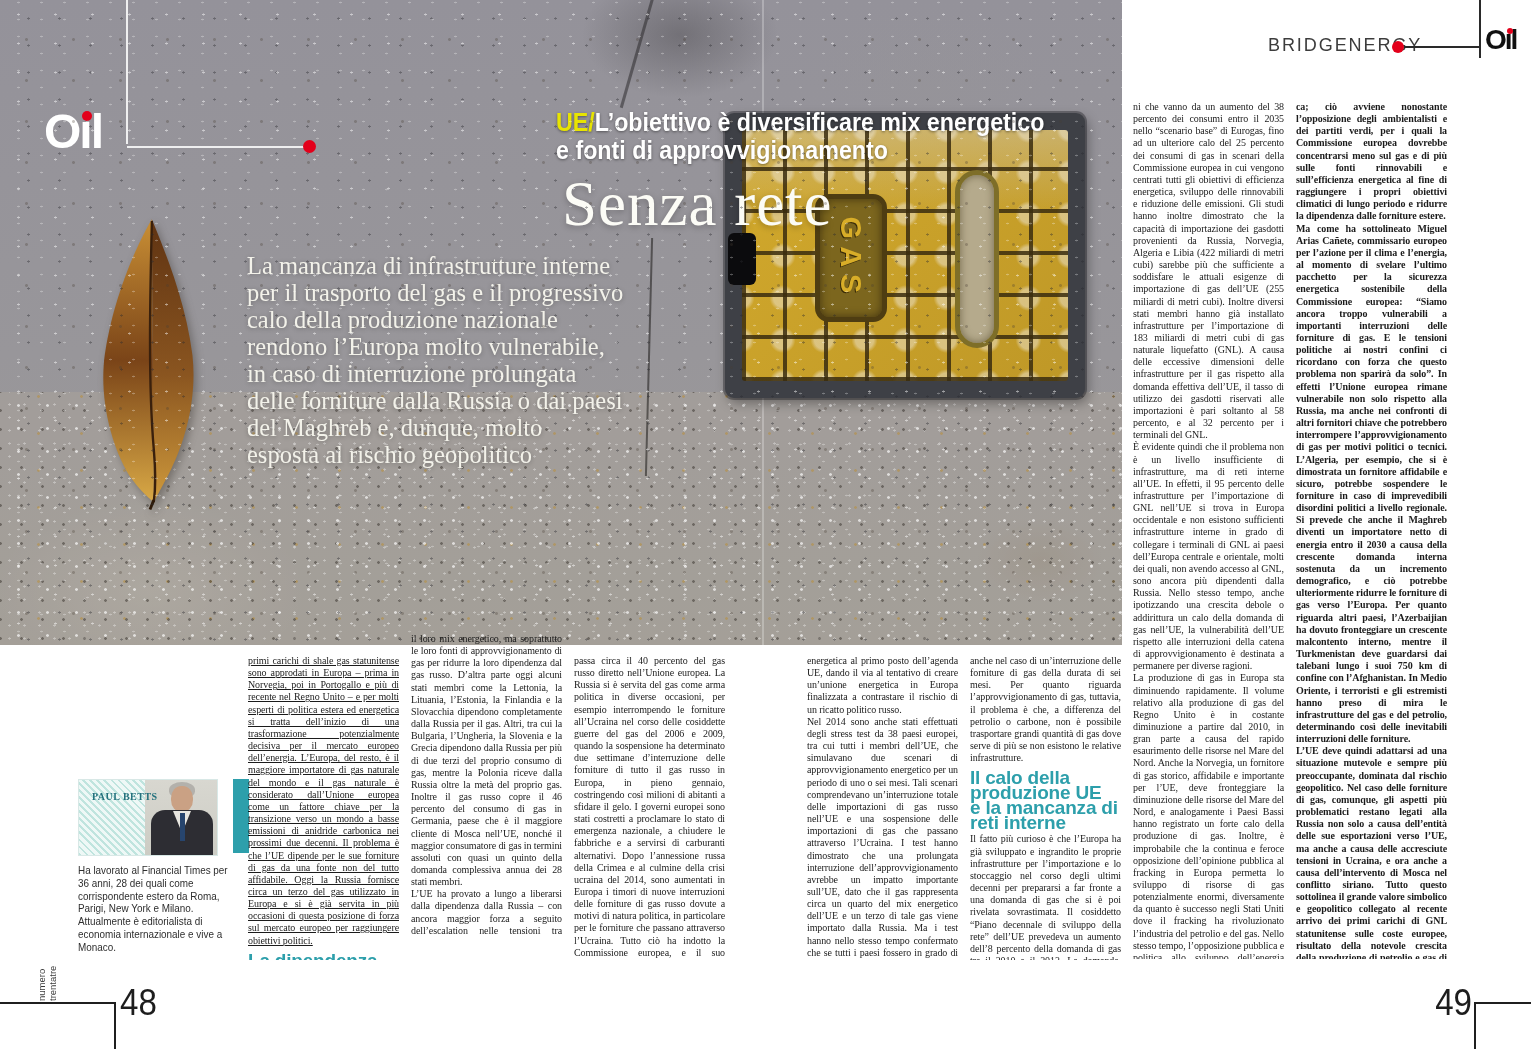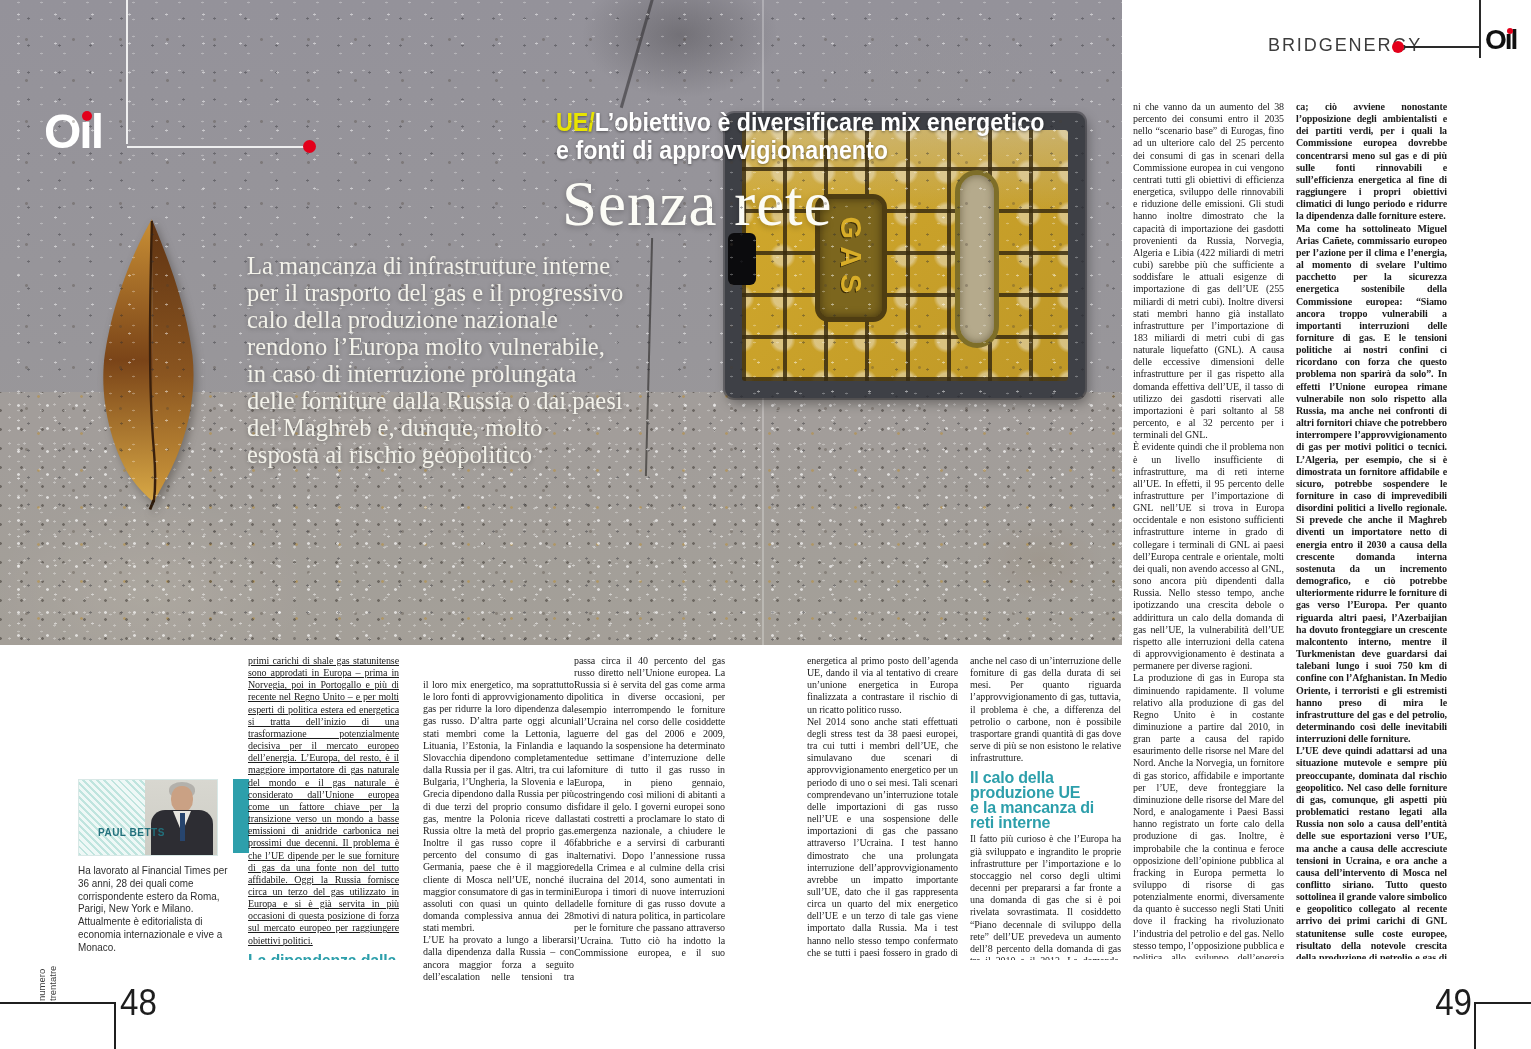--- a/index.html
+++ b/index.html
@@ -88,45 +88,45 @@
     font-size:63px;color:#fcfcf6;letter-spacing:1px;text-shadow:0 2px 6px rgba(0,0,0,.25);}
   .standfirst{position:absolute;left:247px;top:252px;width:460px;font-family:"Liberation Serif",serif;
     font-size:24.5px;line-height:27px;color:#f3f2ea;white-space:pre-line;
     text-shadow:0 1px 4px rgba(40,40,40,.35);}
 
   
   .teal-bar{position:absolute;left:233px;top:779px;width:16px;height:74px;background:#2d9fab;}
   .bio-card{position:absolute;left:78px;top:779px;width:140px;height:77px;
     background:repeating-linear-gradient(45deg,#bfe4de 0 2px,#eef8f6 2px 5px);
     border:1px solid #d8e8e6;overflow:hidden;}
-  .bio-name{position:absolute;left:19px;top:11px;font-family:Liberation Sans, sans-serif;
-    font-weight:bold;font-size:10px;letter-spacing:.5px;color:#22707c;margin-top:36px;}
+  .bio-name{position:absolute;left:13px;top:11px;font-family:Liberation Serif, serif;
+    font-weight:bold;font-size:10px;letter-spacing:.5px;color:#22707c;}
   .bio-photo{position:absolute;right:0;top:0;width:72px;height:77px;background:linear-gradient(#d8d7d0,#ccccc4);}
   .bp-hair{position:absolute;left:24px;top:2px;width:26px;height:16px;border-radius:50% 50% 40% 40%;background:#b3b1ac;}
   .bp-head{position:absolute;left:26px;top:6px;width:22px;height:26px;border-radius:46%;background:#caa184;}
   .bp-suit{position:absolute;left:6px;top:30px;width:62px;height:47px;border-radius:14px 14px 0 0;background:#2d2d33;}
   .bp-shirt{position:absolute;left:28px;top:31px;width:18px;height:22px;background:#e8e6e0;
             clip-path:polygon(0 0,100% 0,50% 100%);}
   .bp-tie{position:absolute;left:35px;top:33px;width:5px;height:28px;background:#27456e;}
   .bio-text{position:absolute;left:78px;top:864px;width:176px;font-family:"Liberation Sans",sans-serif;
     font-size:11px;line-height:12.8px;color:#2e2e2e;transform:scaleX(.9);transform-origin:left;}
 
   
   .col{position:absolute;width:151px;font-size:10px;line-height:12.15px;text-align:justify;
        color:#1b1b1b;overflow:hidden;letter-spacing:-0.1px;}
   .c1{left:248px;top:655px;height:305px;text-decoration:underline;}
-  .c2{left:411px;top:679px;height:305px;margin-left:12px;}
+  .c2{left:411px;top:633px;height:305px;}
   .c3{left:574px;top:655px;height:305px;}
   .c4{left:807px;top:655px;height:305px;}
   .c5{left:970px;top:655px;height:305px;}
   .c6{left:1133px;top:101px;height:858px;}
   .c7{left:1296px;top:101px;height:858px;font-weight:bold;}
   .col p{margin:0;}
   .subhead{font-family:"Liberation Sans",sans-serif;font-weight:bold;color:#2d9fab;
-    font-size:16px;line-height:15px;margin:6px 0 3px;white-space:pre-line;text-align:left;
+    font-size:19px;line-height:15px;margin:6px 0 3px;white-space:pre-line;text-align:left;
     letter-spacing:-0.2px;}
 
   
   .issue{position:absolute;left:37px;top:1001px;transform:rotate(-90deg);transform-origin:left top;
     font-family:"Liberation Sans",sans-serif;font-size:9.5px;line-height:10.5px;color:#3a3a3a;
     white-space:pre-line;}
   .fl-h{position:absolute;left:0;top:1002px;width:116px;height:2px;background:#1f1f1f;}
   .fl-v{position:absolute;left:114px;top:1002px;width:2px;height:47px;background:#1f1f1f;}
   .pg{position:absolute;font-family:"Liberation Sans",sans-serif;font-size:36px;color:#1d1d1d;
       transform:scaleX(.92);transform-origin:left;}

